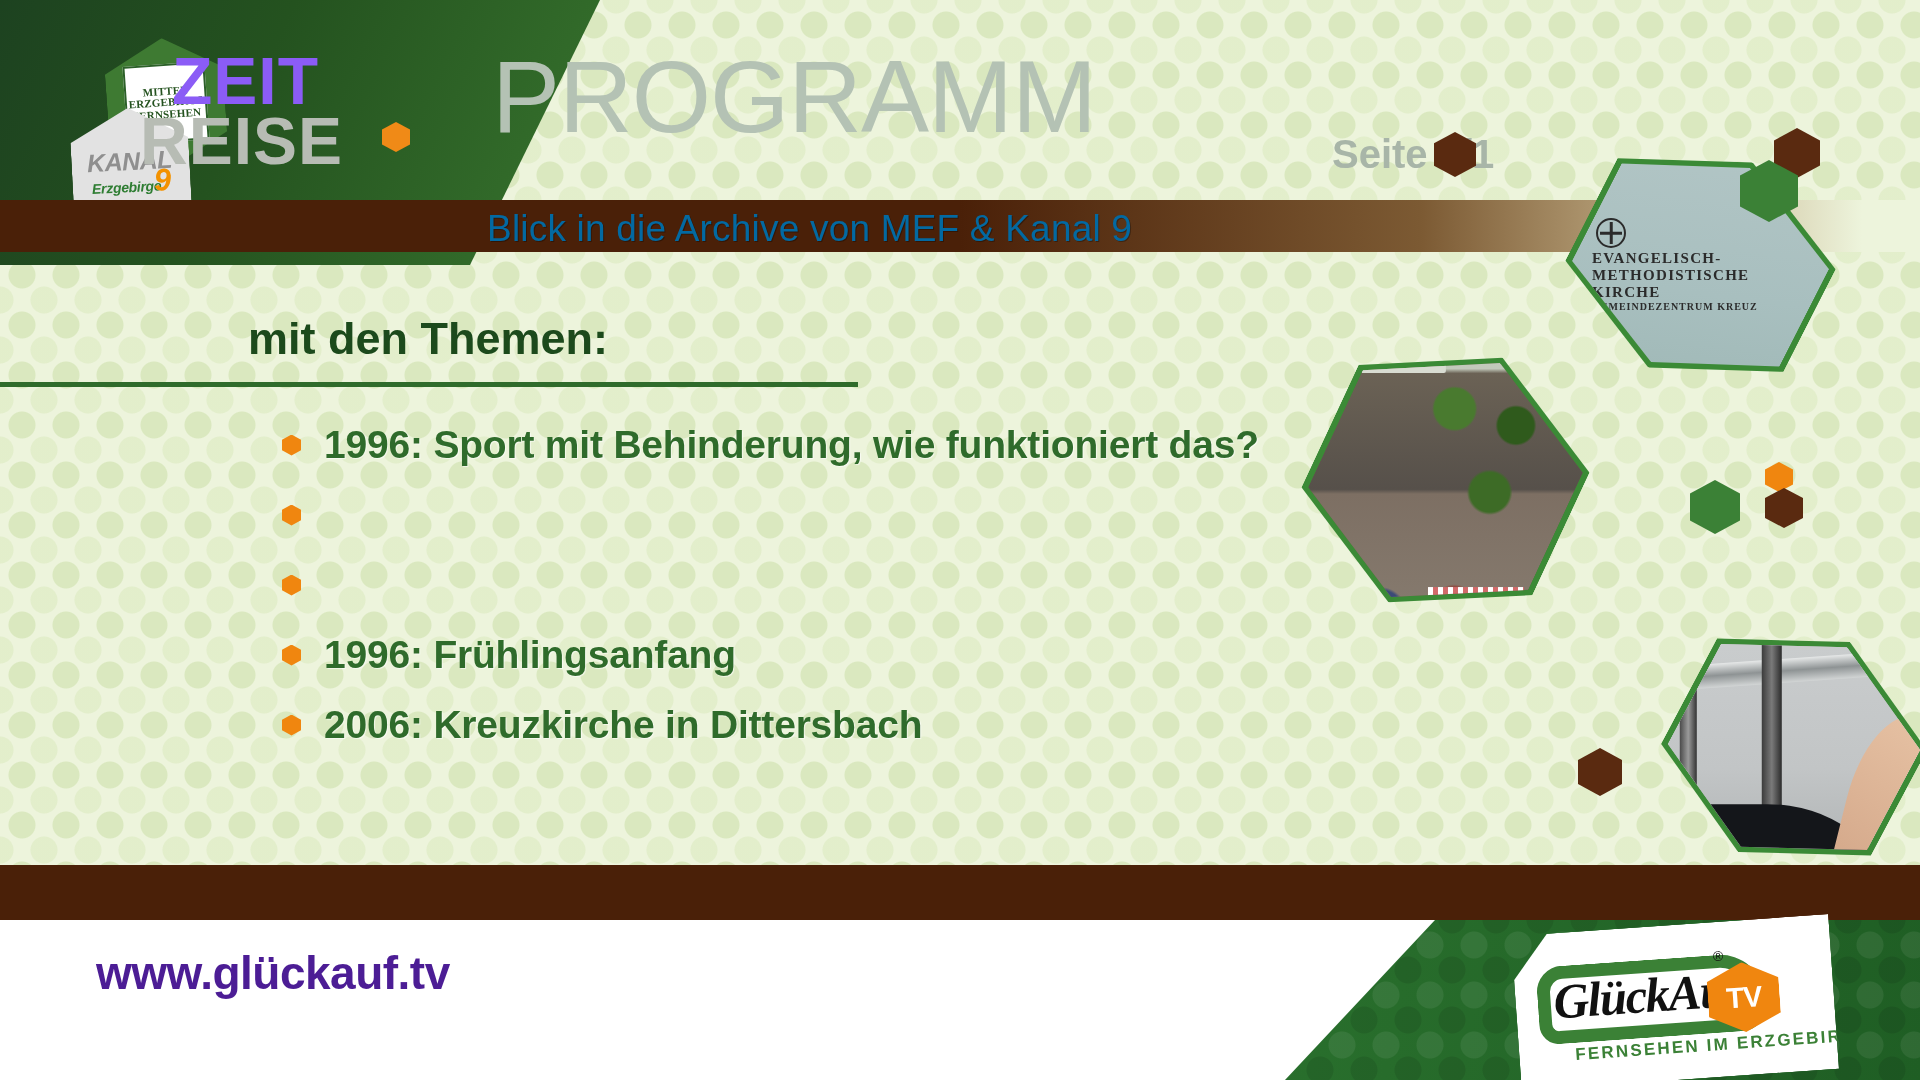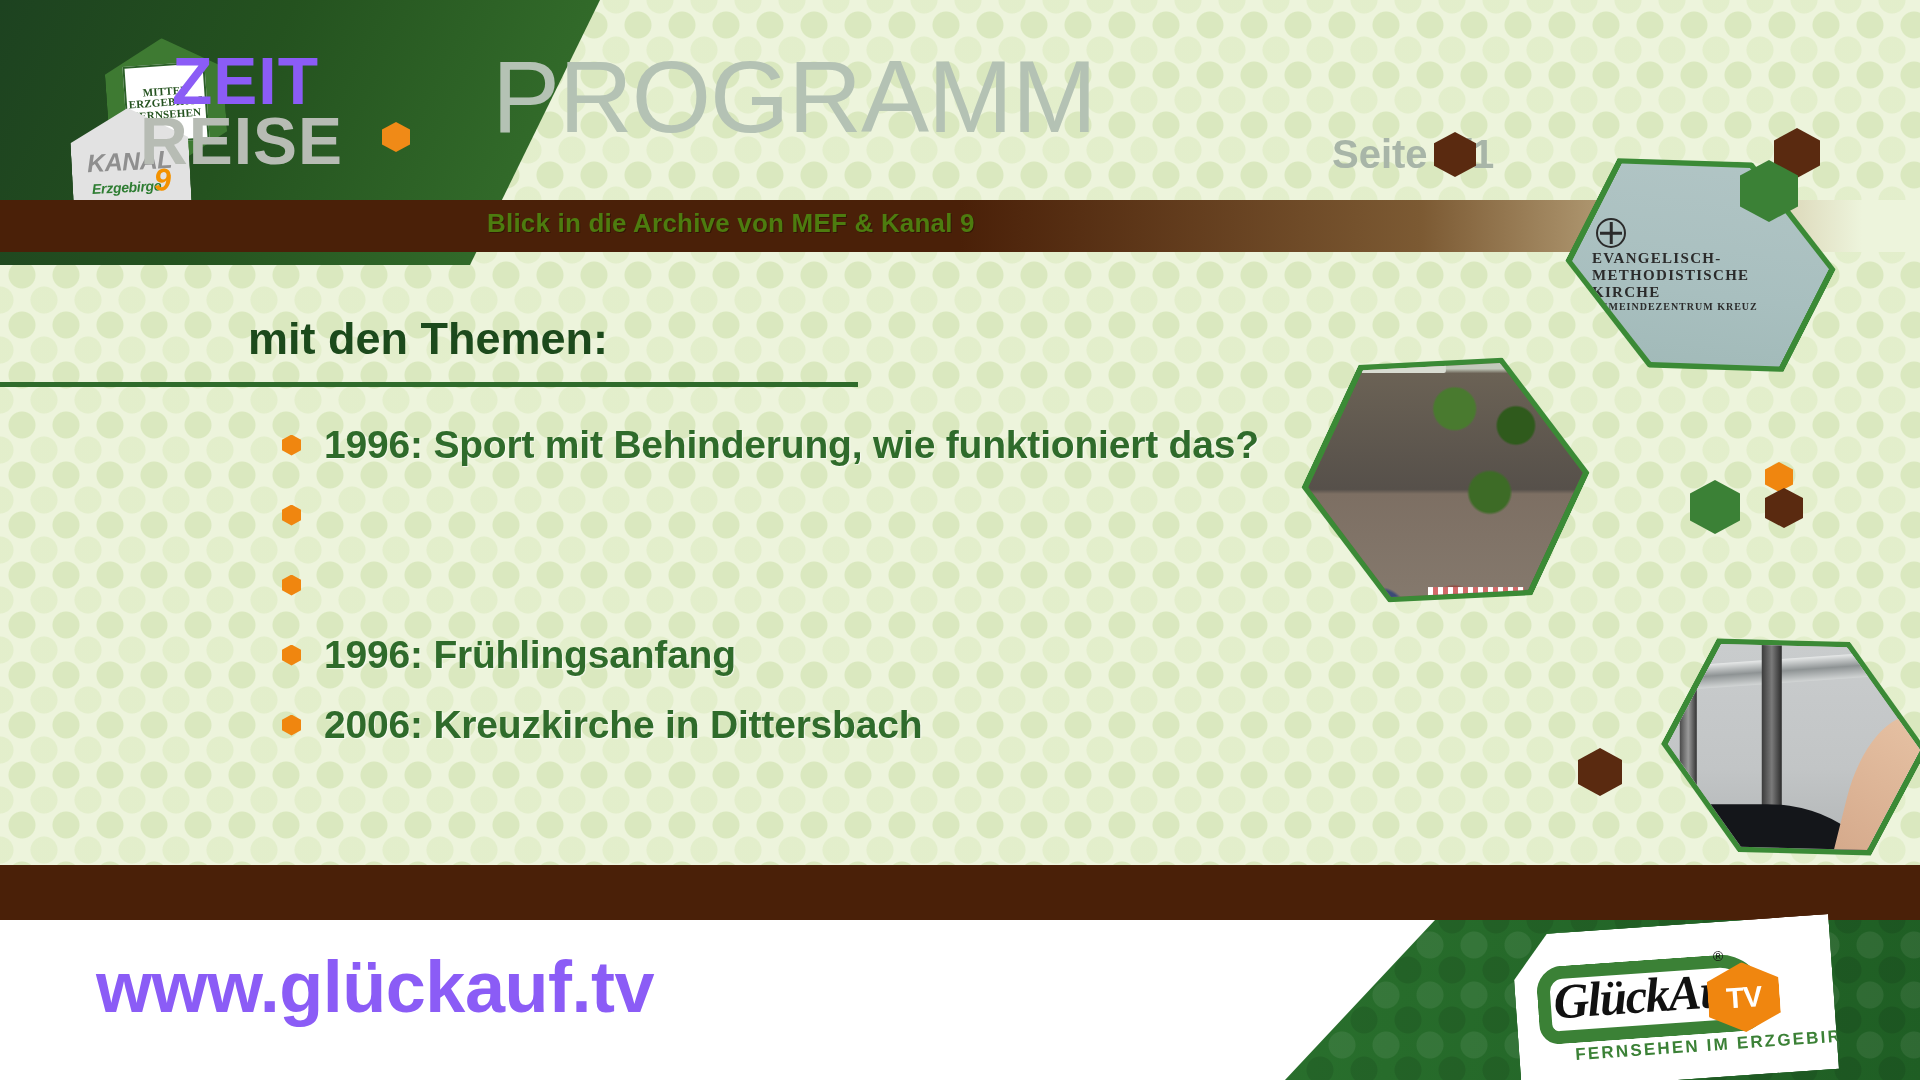--- a/index.html
+++ b/index.html
@@ -75,22 +75,22 @@
 
   
   #programm { position:absolute; left:492px; top:46px; font-size:102px;
               font-weight:normal; color:#b4c2b4; letter-spacing:-1px; line-height:1; }
   #seite { position:absolute; left:1332px; top:132px; font-size:40px;
            font-weight:bold; color:#a8b5a8; }
 
   
   #brownbar { position:absolute; left:0; top:200px; width:1920px; height:52px;
     background:linear-gradient(90deg,#4a2008 0%,#4a2008 50%,#7c5a33 74%,#c7b58e 88%,#edf4dc 97%); }
-  #brownbar-label { position:absolute; left:487px; top:208px; font-size:26px;
-                    font-weight:bold; color:#4d7c0f; letter-spacing:.2px;
+  #brownbar-label { position:absolute; left:487px; top:208px; font-size:37px;
+                    font-weight:normal; color:#0369a1; letter-spacing:.2px;
                     text-shadow:1px 1px 0 rgba(0,0,0,.3); }
 
   
   #themen { position:absolute; left:248px; top:313px; font-size:45px;
             font-weight:bold; color:#1c4a1c; }
   #themen-rule { position:absolute; left:0; top:382px; width:858px; height:5px;
                  background:#2f6b2b; }
 
   #list { position:absolute; left:282px; top:410px; width:1050px; }
   .litem { display:flex; align-items:center; height:70px; }
@@ -182,22 +182,22 @@
   #timebar { position:absolute; left:0; top:865px; width:1920px; height:55px;
              background:#4a2008; }
   #timebar-label { position:absolute; left:96px; top:876px; font-size:29px;
                    font-weight:bold; color:#eef5dd; letter-spacing:.1px; }
 
   #footer { position:absolute; left:0; top:920px; width:1920px; height:160px;
             background:#fff; }
   #footer-green { position:absolute; left:0; top:0; width:1920px; height:160px;
     background:linear-gradient(100deg,#3c8f3c 0%,#2f7a32 45%,#1f5e24 100%);
     clip-path:polygon(1435px 0, 1920px 0, 1920px 160px, 1285px 160px); }
-  #url { position:absolute; left:96px; top:946px; font-size:72px; font-weight:bold;
-         color:#8b5cf6; letter-spacing:-.5px; }
+  #url { position:absolute; left:96px; top:946px; font-size:46px; font-weight:bold;
+         color:#4c1d95; letter-spacing:-.5px; }
 
   
   #gacard { position:absolute; left:1516px; top:925px; width:318px; height:155px;
      background:#fff; clip-path:polygon(36px 0, 318px 0, 318px 155px, 0 155px, 0 44px);
      transform:rotate(-4deg); }
   #ga-swoosh { position:absolute; left:22px; top:33px; width:228px; height:78px;
      border:13px solid #3b8136; border-radius:26px 46px 26px 20px;
      border-right-color:transparent; box-sizing:border-box; }
   #ga-word { position:absolute; left:38px; top:40px; font-family:"Liberation Serif", serif;
      font-style:italic; font-weight:bold; font-size:49px; color:#111;

